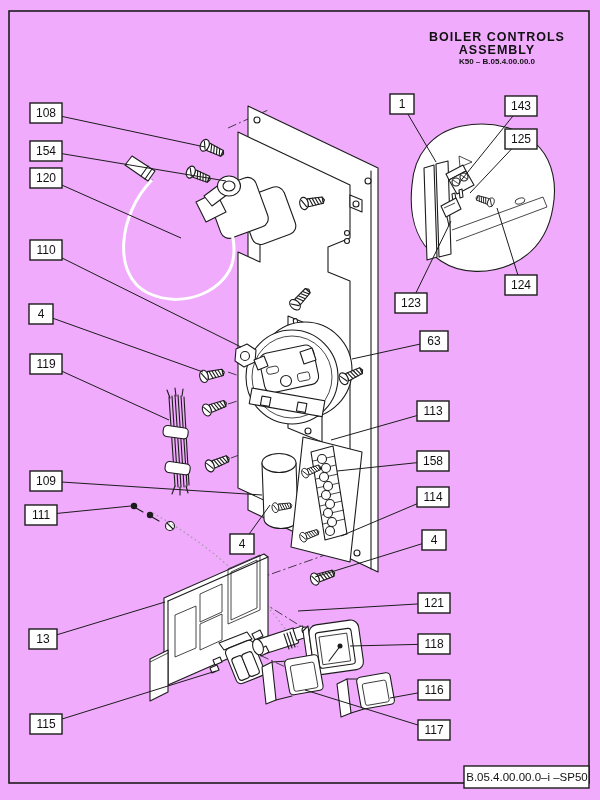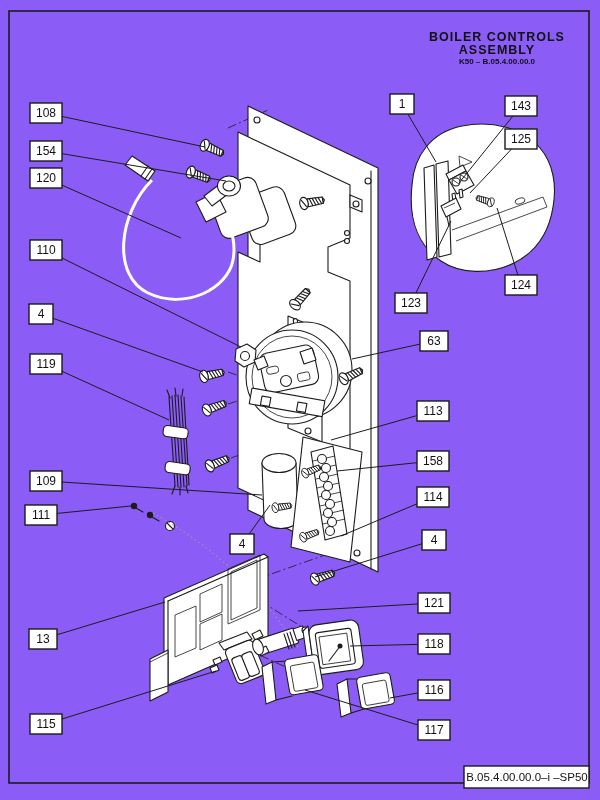--- a/index.html
+++ b/index.html
@@ -1,16 +1,16 @@
 <!DOCTYPE html>
 <html><head>
 <meta charset="utf-8">
 <style>
   html,body{margin:0;padding:0;background:#fff;}
-  .page{position:relative;width:600px;height:800px;background:#8b5cf6;overflow:hidden;
+  .page{position:relative;width:600px;height:800px;background:#f0abfc;overflow:hidden;
         font-family:"Liberation Sans",sans-serif;}
   svg{position:absolute;left:0;top:0;}
   .ln{fill:none;stroke:#1c1c1c;stroke-width:1.1;stroke-linejoin:round;stroke-linecap:round;}
   .fw{fill:#ffffff;stroke:#1c1c1c;stroke-width:1.1;stroke-linejoin:round;}
   .thin{fill:none;stroke:#1c1c1c;stroke-width:0.8;}
   .cl{fill:none;stroke:#1c1c1c;stroke-width:0.8;stroke-dasharray:9 3 2 3;}
   .guide{fill:none;stroke:#9a9a9a;stroke-width:1.2;stroke-dasharray:1.5 3;}
   .leader{stroke:#1c1c1c;stroke-width:1;}
   .cbox{fill:#ffffff;stroke:#1c1c1c;stroke-width:1.4;}
   .ctext{font:12px "Liberation Sans",sans-serif;fill:#111;text-anchor:middle;}

